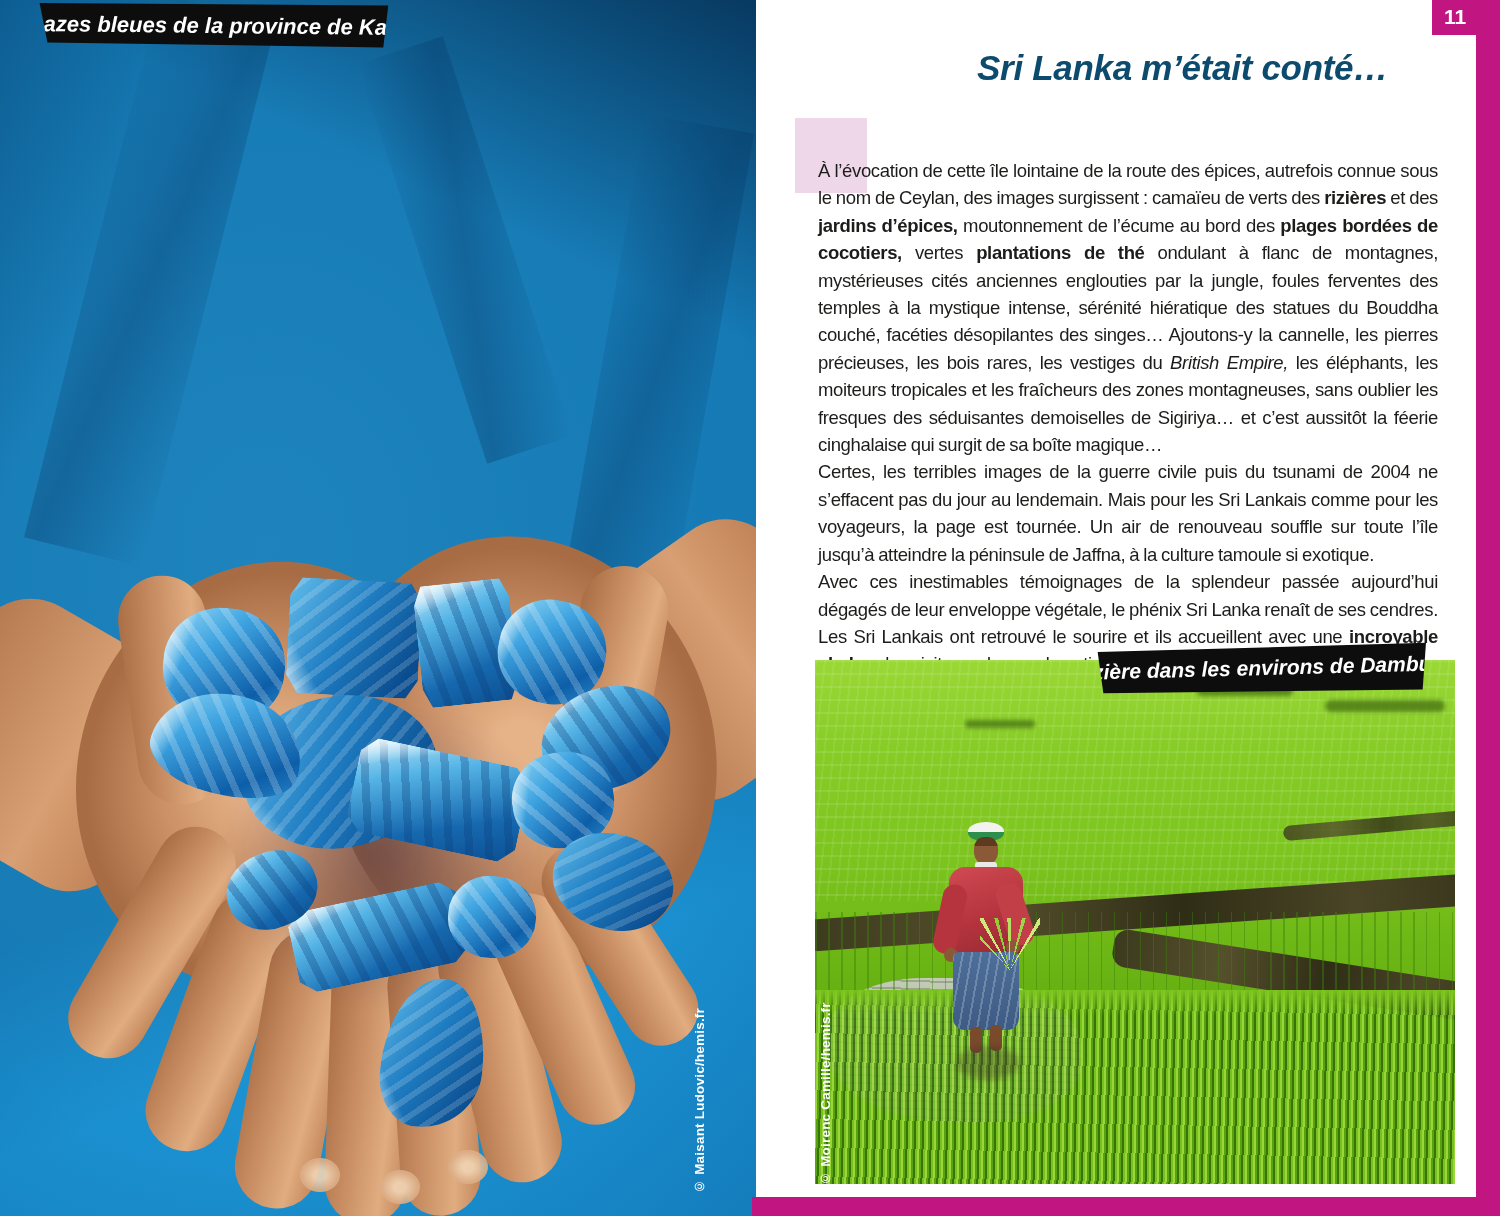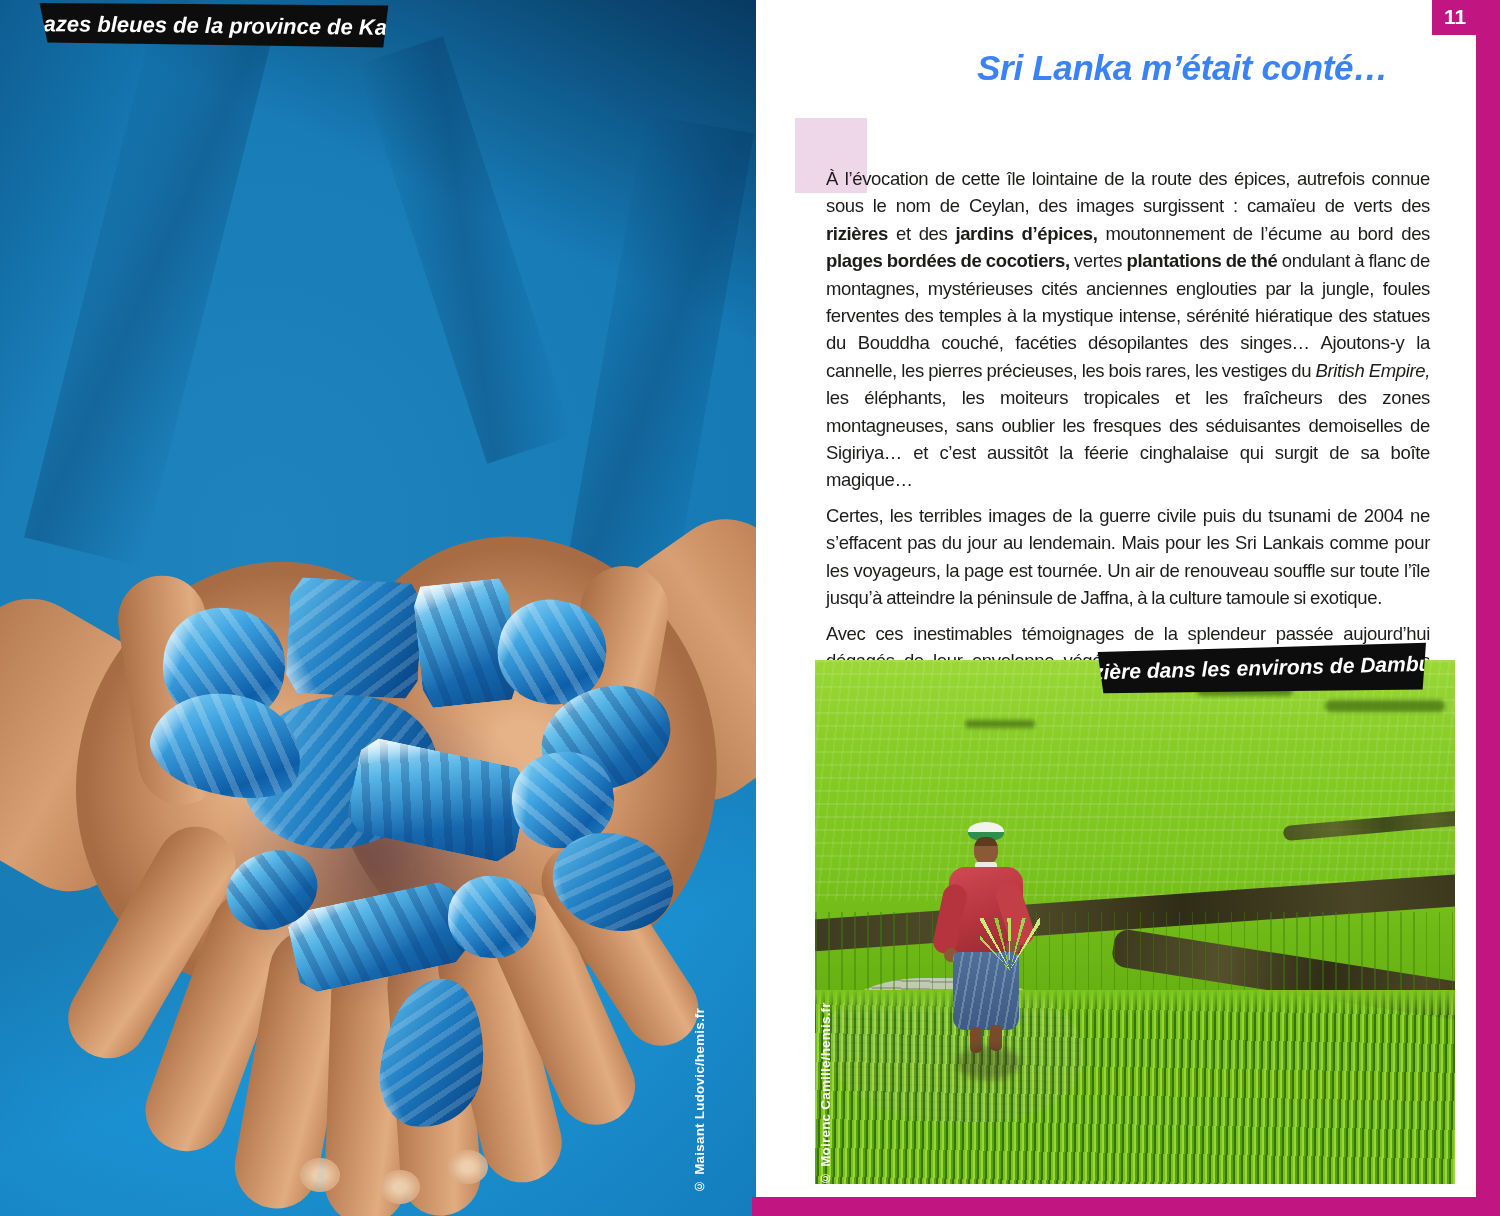--- a/index.html
+++ b/index.html
@@ -57,25 +57,25 @@
     clip-path:polygon(0.5% 22%, 98.8% 5%, 97.8% 90%, 2.2% 97%);}
   .plate-dambulla span{font-size:21px;transform:rotate(-1.5deg);}
 
   .credit{position:absolute;color:#fff;font-size:13.5px;font-weight:bold;letter-spacing:.2px;
     writing-mode:vertical-rl;transform:rotate(180deg);white-space:nowrap;z-index:5;}
   .credit-left{left:692px;top:982px;height:212px;}
   .credit-right{left:818px;top:978px;height:208px;}
 
   
   .page-title{position:absolute;top:48px;right:112px;font-size:35px;font-style:italic;
-    font-weight:600;color:#3b82f6;letter-spacing:-0.3px;white-space:nowrap;}
+    font-weight:600;color:#0c4a6e;letter-spacing:-0.3px;white-space:nowrap;}
   .pink-square{position:absolute;left:795px;top:118px;width:72px;height:75px;background:#eed7e8;}
   .body-text{position:absolute;left:818px;top:157px;width:620px;color:#1c1c1a;
     font-size:18.5px;line-height:27.4px;text-align:justify;letter-spacing:-0.35px;word-spacing:-0.8px;}
-  .body-text p{margin:8px;}
+  .body-text p{margin:0;}
   .body-text .b{font-weight:700;}
   .body-text .i{font-style:italic;}
 
   .tab-num{position:absolute;left:1432px;top:0;width:68px;height:35px;background:#c11581;z-index:4;text-align:center;}
   .tab-num span{position:absolute;left:12px;top:5px;color:#fff;font-weight:bold;font-size:21px;}
   .bar-right{position:absolute;left:1476px;top:0;width:24px;height:1216px;background:#c11581;z-index:3;}
   .bar-bottom{position:absolute;left:752px;top:1197px;width:748px;height:19px;background:#c11581;z-index:3;}
 
   
   .photo-right{position:absolute;left:815px;top:660px;width:640px;height:524px;overflow:hidden;

